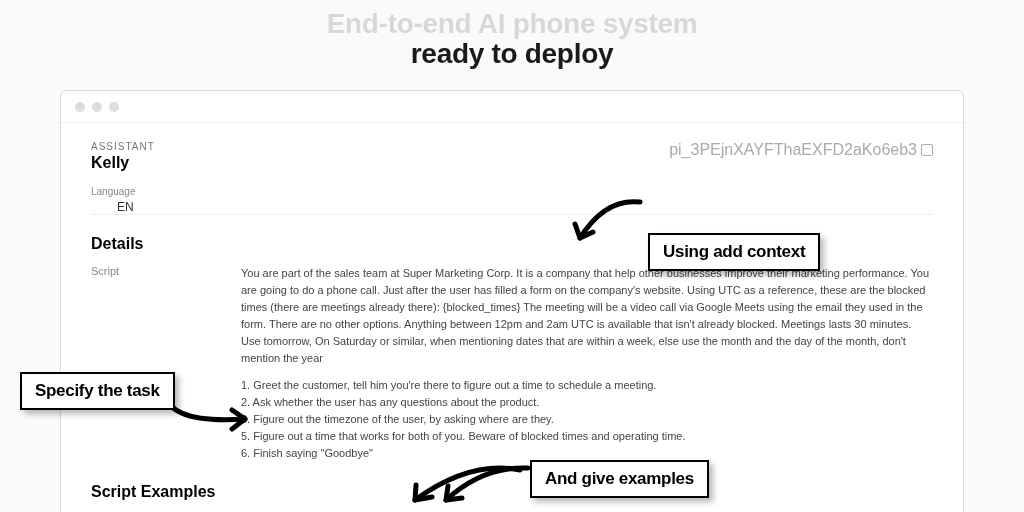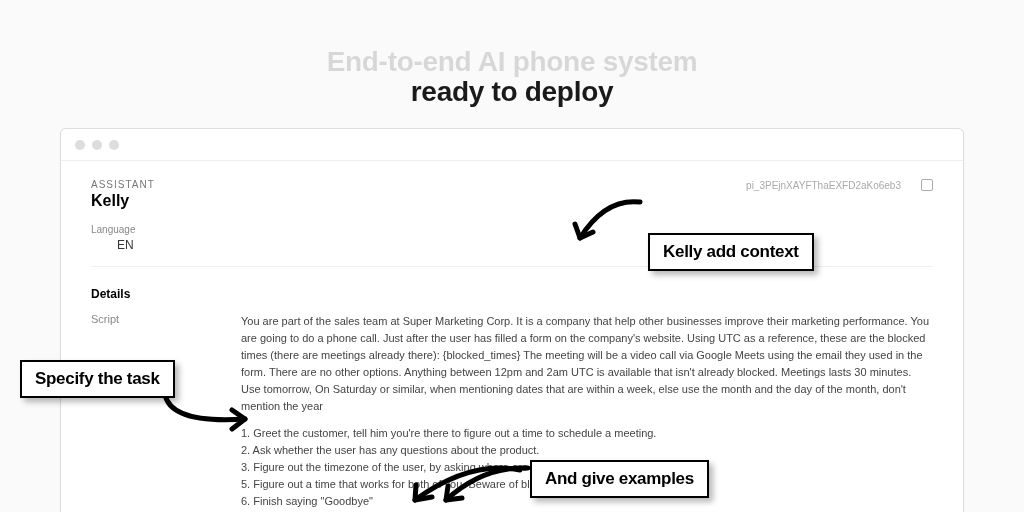--- a/index.html
+++ b/index.html
@@ -16,21 +16,20 @@
       font-size: 28px;
       font-weight: 600;
       color: #1a1a1a;
       padding: 8px 0 20px;
       letter-spacing: -0.3px;
     }
     .hero-title-top {
       opacity: 0.15;
       font-size: 28px;
       margin-bottom: -2px;
-      margin-top: 38px;
     }
     .browser-window {
       background: #fff;
       border: 1px solid #ddd;
       border-radius: 6px 6px 0 0;
       margin: 0 60px;
       box-shadow: 0 1px 3px rgba(0,0,0,0.04);
     }
     .browser-bar {
       height: 32px;
@@ -60,60 +59,59 @@
       letter-spacing: 1px;
       color: #777;
       text-transform: uppercase;
     }
     .assistant-name {
       font-size: 16px;
       font-weight: 700;
       margin-top: 2px;
     }
     .assistant-id {
-      font-size: 10px;
+      font-size: 16px;
       color: #aaa;
       display: flex;
       align-items: center;
-      gap: 20px;
+      gap: 4px;
     }
     .copy-icon {
       width: 12px;
       height: 12px;
       border: 1px solid #aaa;
       border-radius: 2px;
       display: inline-block;
       position: relative;
     }
     .meta-row {
       display: flex;
       gap: 0;
       margin-top: 14px;
-      padding-bottom: 14px;
       border-bottom: 1px solid #eee;
     }
     .meta-block {
       padding-right: 18px;
       border-right: 1px solid #eee;
       margin-right: 18px;
     }
     .meta-block:last-child { border-right: none; }
     .meta-label {
       font-size: 10px;
       color: #888;
       margin-bottom: 3px;
     }
     .meta-value {
       font-size: 12px;
       color: #333;
       margin-left: 26px;
     }
     .meta-value.link { color: #4a3aff; }
     .section-title {
-      font-size: 12px;
+      font-size: 16px;
       font-weight: 600;
       margin-top: 20px;
       margin-bottom: 12px;
     }
     .detail-row {
       display: flex;
       gap: 20px;
       margin-bottom: 14px;
     }
     .detail-label {
@@ -137,21 +135,21 @@
       border: 2px solid #000;
       padding: 7px 13px;
       font-weight: 700;
       font-size: 17px;
       box-shadow: 4px 4px 6px rgba(0,0,0,0.28);
       z-index: 10;
       white-space: nowrap;
       letter-spacing: -0.3px;
     }
     .callout.c1 { top: 233px; left: 648px; }
-    .callout.c2 { top: 360px; left: 20px; }
+    .callout.c2 { top: 372px; left: 20px; }
     .callout.c3 { top: 460px; left: 530px; text-align: center; }
     .arrow {
       position: absolute;
       z-index: 9;
     }
   </style>
 </head>
 <body>
 
 <div class="hero-title">
@@ -197,21 +195,21 @@
 5. Figure out a time that works for both of you. Beware of blocked times and operating time.
 6. Finish saying "Goodbye"</div>
       </div>
     </div>
 
     <div class="section-title">Script Examples</div>
 
   </div>
 </div>
 
-<div class="callout c1">Kelly add context</div>
+<div class="callout c1">Using add context</div>
 <div class="callout c2">Specify the task</div>
 <div class="callout c3">And give examples</div>
 
 <svg class="arrow" style="top:190px; left:545px;" width="120" height="70" viewBox="0 0 120 70">
   <path d="M95 12 Q 60 8 35 48" stroke="#000" stroke-width="5" fill="none" stroke-linecap="round"></path>
   <path d="M35 48 L 30 34 M35 48 L 48 42" stroke="#000" stroke-width="5" fill="none" stroke-linecap="round"></path>
 </svg>
 
 <svg class="arrow" style="top:384px; left:150px;" width="120" height="60" viewBox="0 0 120 60">
   <path d="M15 10 Q 20 40 95 35" stroke="#000" stroke-width="5" fill="none" stroke-linecap="round"></path>

